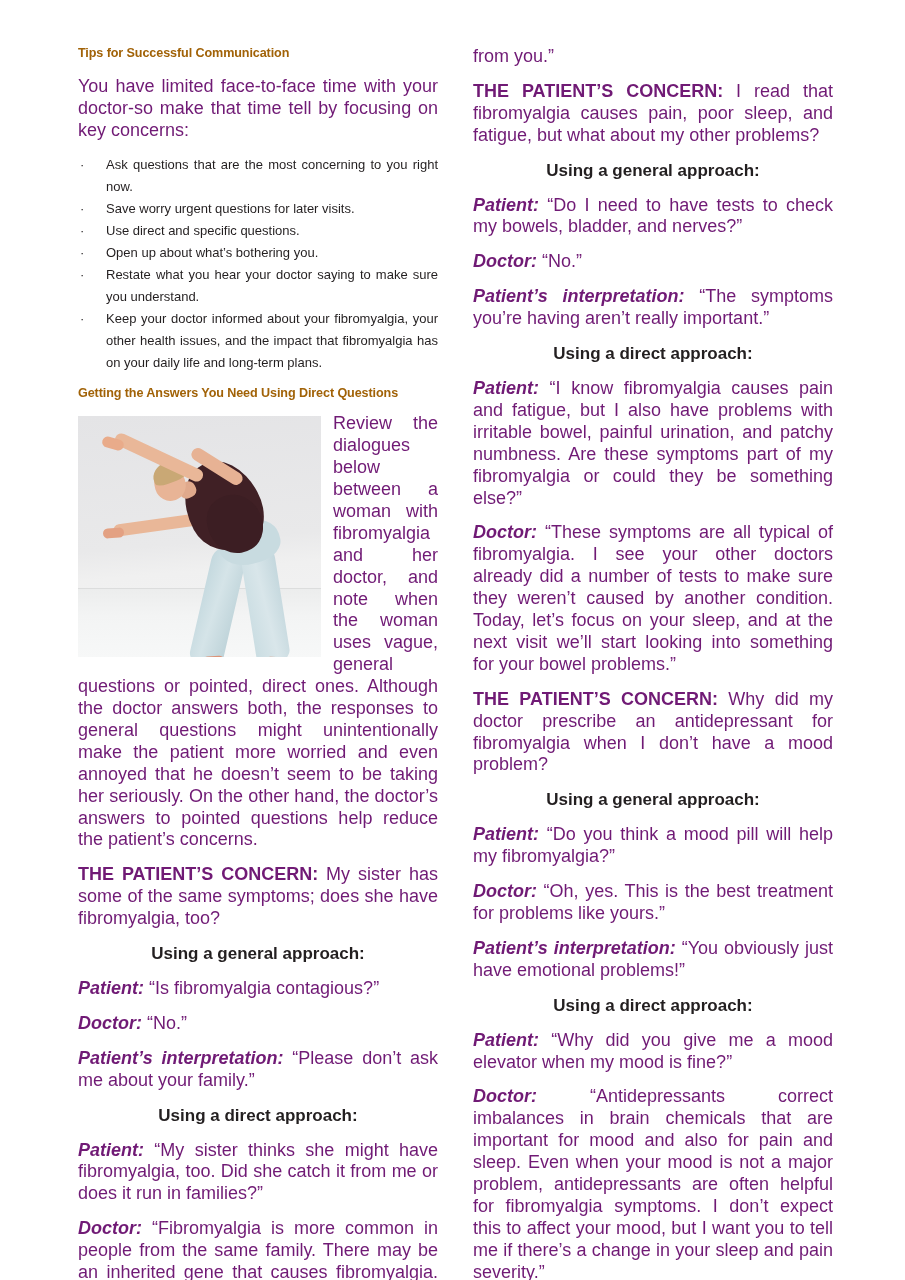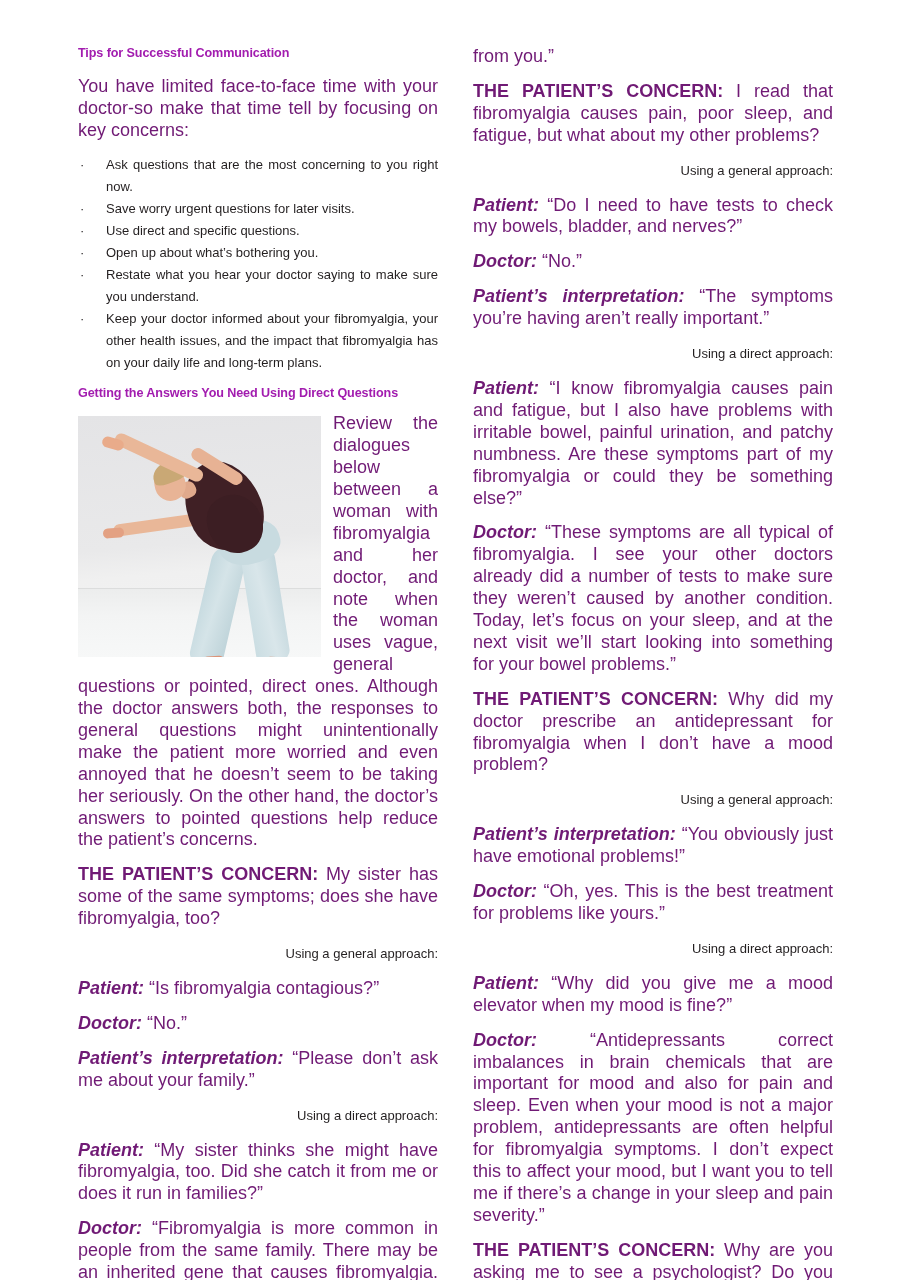--- a/index.html
+++ b/index.html
@@ -30,21 +30,21 @@
     display: flex;
     gap: 35px;
   }
   .col {
     width: 367px;
     position: relative;
   }
   h2.section-heading {
     font-size: 12.6px;
     font-weight: bold;
-    color: #a21caf;
+    color: #a16207;
     margin: 0 0 14px 0;
     line-height: 1.25;
     letter-spacing: -0.1px;
   }
   h2.section-heading.second {
     margin-top: 12px;
     margin-bottom: 12px;
   }
   p.body-text {
     font-size: 18px;
@@ -216,25 +216,25 @@
     transform: rotate(4deg);
   }
   .speaker {
     font-weight: bold;
     font-style: italic;
   }
   .concern-label {
     font-weight: bold;
   }
   p.subhead-p {
-    font-size: 13px;
+    font-size: 17px;
     line-height: 21.9px;
-    font-weight: normal;
+    font-weight: bold;
     margin: 0 0 13px 0;
-    text-align: right;
+    text-align: center;
   }
 </style>
 </head>
 <body>
 
 <div class="page">
   <div class="columns">
 
     <div class="col">
 
@@ -331,24 +331,25 @@
       <p class="subhead-p">Using a direct approach:</p>
 
       <p class="body-text"><span class="speaker">Patient:</span><span> “I know fibromyalgia causes pain and fatigue, but I also have problems with irritable bowel, painful urination, and patchy numbness. Are these symptoms part of my fibromyalgia or could they be something else?”</span></p>
 
       <p class="body-text"><span class="speaker">Doctor:</span><span> “These symptoms are all typical of fibromyalgia. I see your other doctors already did a number of tests to make sure they weren’t caused by another condition. Today, let’s focus on your sleep, and at the next visit we’ll start looking into something for your bowel problems.”</span></p>
 
       <p class="body-text"><span class="concern-label">THE PATIENT’S CONCERN:</span><span> Why did my doctor prescribe an antidepressant for fibromyalgia when I don’t have a mood problem?</span></p>
 
       <p class="subhead-p">Using a general approach:</p>
 
+      <p class="body-text"><span class="speaker">Patient:</span><span> “Do you think a mood pill will help my fibromyalgia?”</span></p>
+
+      <p class="body-text"><span class="speaker">Doctor:</span><span> “Oh, yes. This is the best treatment for problems like yours.”</span></p>
 
       <p class="body-text"><span class="speaker">Patient’s interpretation:</span><span> “You obviously just have emotional problems!”</span></p>
-
-      <p class="body-text"><span class="speaker">Doctor:</span><span> “Oh, yes. This is the best treatment for problems like yours.”</span></p>
 
       <p class="subhead-p">Using a direct approach:</p>
 
       <p class="body-text"><span class="speaker">Patient:</span><span> “Why did you give me a mood elevator when my mood is fine?”</span></p>
 
       <p class="body-text"><span class="speaker">Doctor:</span><span> “Antidepressants correct imbalances in brain chemicals that are important for mood and also for pain and sleep. Even when your mood is not a major problem, antidepressants are often helpful for fibromyalgia symptoms. I don’t expect this to affect your mood, but I want you to tell me if there’s a change in your sleep and pain severity.”</span></p>
 
       <p class="body-text"><span class="concern-label">THE PATIENT’S CONCERN:</span><span> Why are you asking me to see a psychologist? Do you think I’m making up my symptoms?</span></p>
 
       <p class="subhead-p">Using a general approach:</p>

